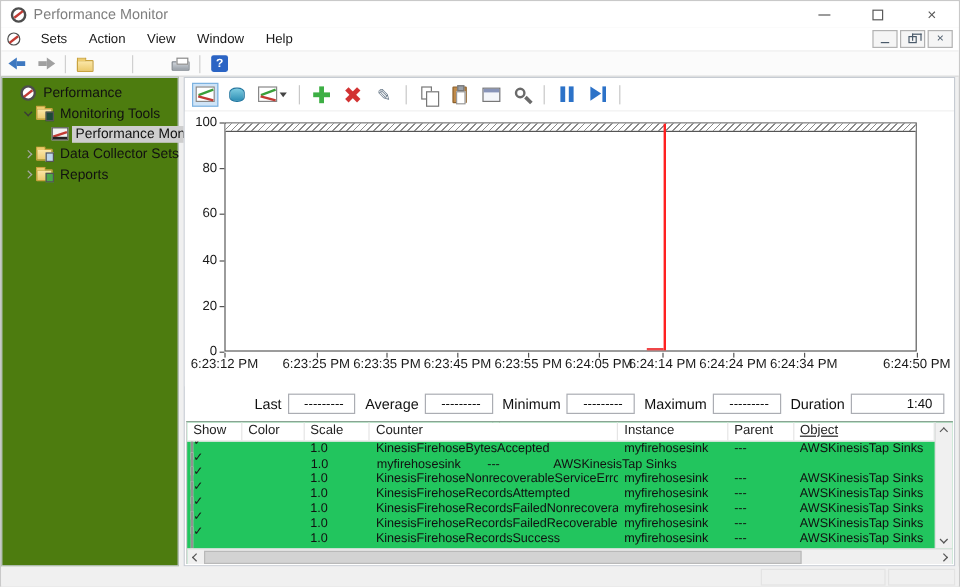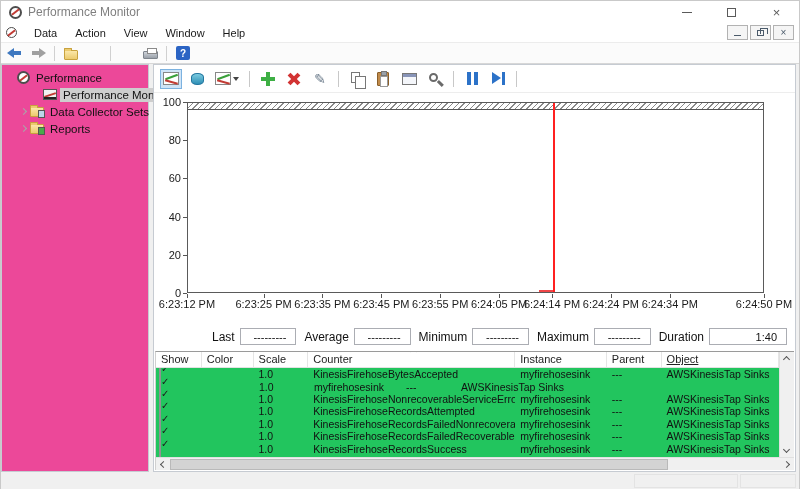--- a/index.html
+++ b/index.html
@@ -61,21 +61,21 @@
   .b-data  { background:#bcd6ea; }
   .b-rep   { background:#4aa94a; }
   .i-print .pr { position:relative; width:15px; height:8px; background:linear-gradient(#cfd4da,#9aa1a9);
         border:1px solid #7e858d; border-radius:1px; margin-top:4px; }
   .i-print .pr::before { content:""; position:absolute; left:3px; top:-4px; width:8px; height:4px; background:#fff; border:1px solid #8a8a8a; }
   .i-help .q { width:14px; height:14px; background:#2b64c4; border-radius:2px; color:#fff; font-size:10px;
         font-weight:bold; display:flex; align-items:center; justify-content:center; }
 
   
   .workspace { position:absolute; top:63px; left:0; width:800px; height:408px; }
-  .tree-panel { position:absolute; left:0; top:0; width:148px; height:408px; background:#ec4899;
+  .tree-panel { position:absolute; left:0; top:0; width:148px; height:408px; background:#4d7c0f;
                 border:1px solid #c6cbd2; padding-top:4px; }
   .tree-row { position:relative; height:17px; display:flex; align-items:center; font-size:11.5px; color:#111; }
   .tree-row .lbl { padding:1px 3px; white-space:nowrap; }
   .tree-row.selected .lbl { background:#cecece; }
   .chev { width:10px; height:10px; position:relative; flex:none; }
   .chev::before { content:""; position:absolute; left:2px; top:2px; width:4px; height:4px;
                   border-right:1px solid #a8a8a8; border-bottom:1px solid #a8a8a8; transform:rotate(-45deg); }
   .chev.open::before { border-color:#3a3a3a; transform:rotate(45deg); top:1px; }
   .chev.none::before { display:none; }
   .i-perfchart { position:relative; width:14px; height:11px; background:#f2f2f2; border:1px solid #555; flex:none; margin:0 3px 0 1px; }
@@ -189,21 +189,21 @@
         </div>
       <div class="win-btn">
           <span class="glyph-close">×</span>
         </div>
     </div>
   </div>
 
   <div class="menubar">
     <span class="i-perfmon"></span>
     <div class="menu-items">
-        <span class="menu-item">Data</span>
+        <span class="menu-item">Sets</span>
         <span class="menu-item">Action</span>
         <span class="menu-item">View</span>
         <span class="menu-item">Window</span>
         <span class="menu-item">Help</span>
       </div>
     <div class="mdi">
       <div class="mdi-btn">
           <span class="mdi-min"></span>
         </div>
       <div class="mdi-btn">
@@ -246,20 +246,27 @@
       </span>
     </div>
 
   <div class="workspace">
 
     <div class="tree-panel">
         <div class="tree-row" style="padding-left: 4px;">
           <span class="chev none"></span>
           <span class="i-perfmon tree-icon-wrap"></span>
           <span class="lbl">Performance</span>
+        </div>
+        <div class="tree-row" style="padding-left: 17px;">
+          <span class="chev open"></span>
+          <span class="folder tree-icon-wrap">
+            <span class="fbadge b-chart"></span>
+          </span>
+          <span class="lbl">Monitoring Tools</span>
         </div>
         <div class="tree-row selected" style="padding-left: 30px;">
           <span class="chev none"></span>
           <span class="i-perfchart"></span>
           <span class="lbl">Performance Monitor</span>
         </div>
         <div class="tree-row" style="padding-left: 17px;">
           <span class="chev "></span>
           <span class="folder tree-icon-wrap">
             <span class="fbadge b-data"></span>

